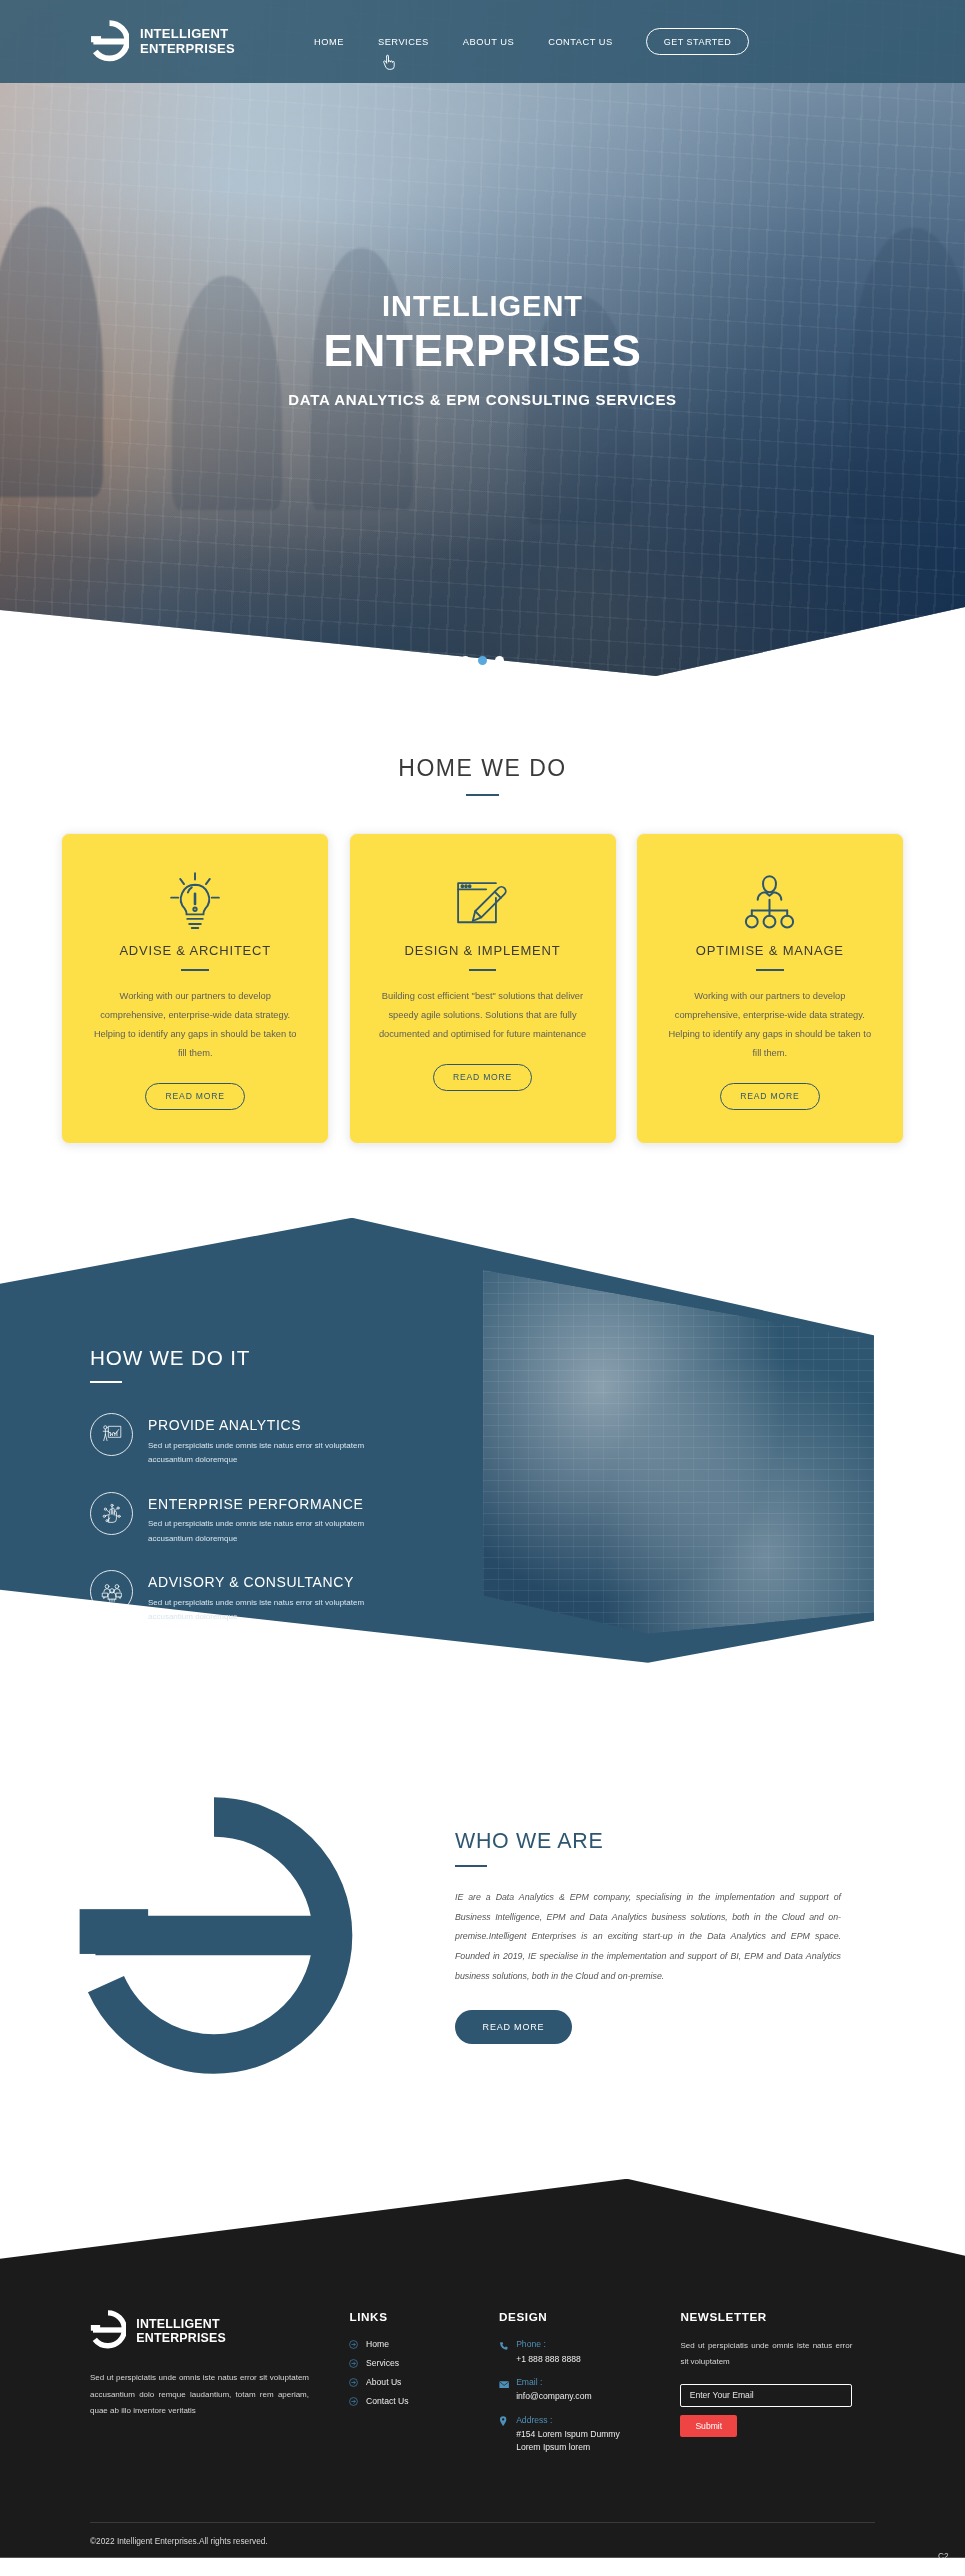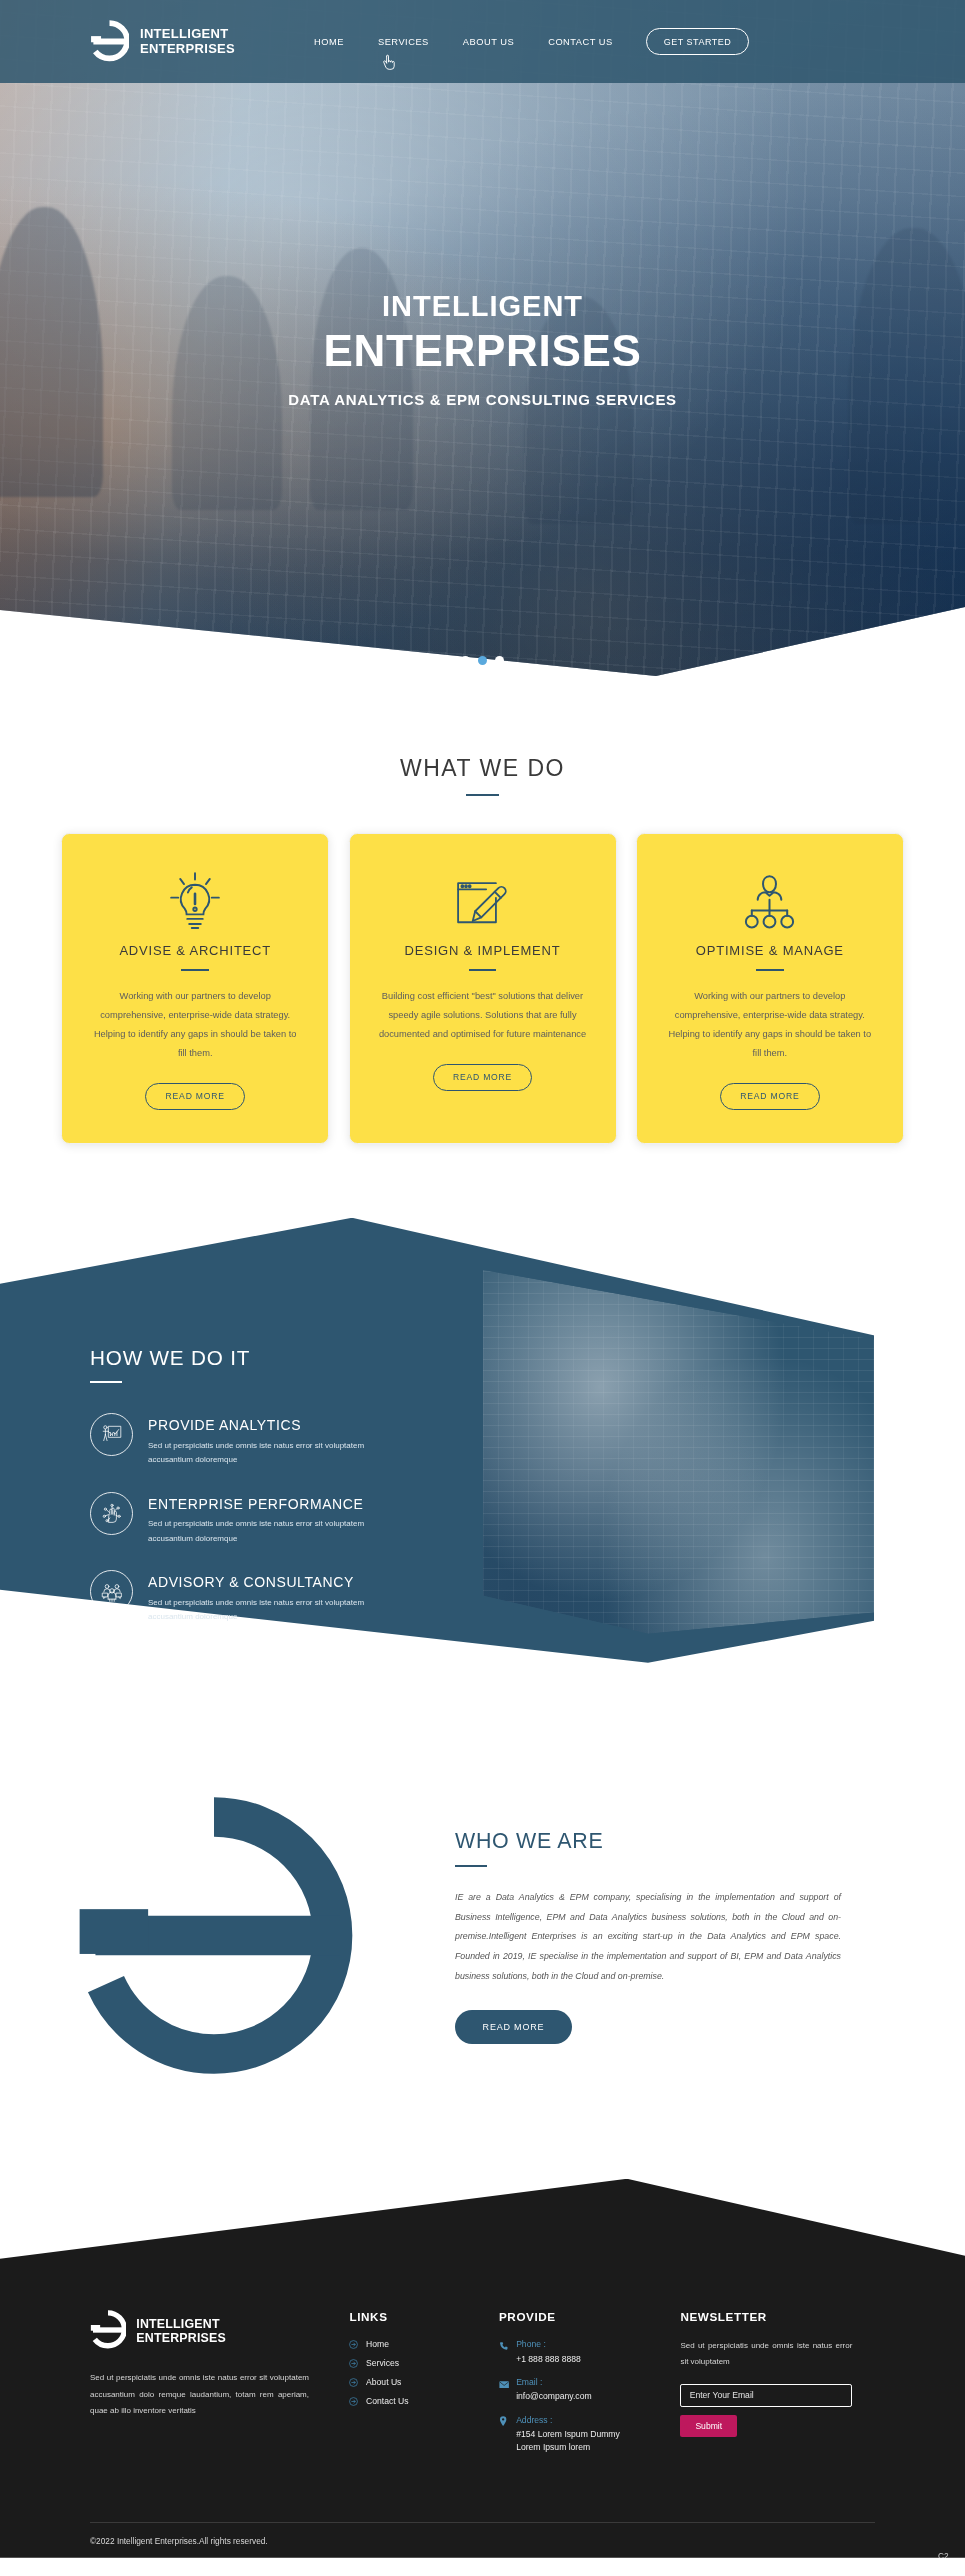--- a/index.html
+++ b/index.html
@@ -152,21 +152,21 @@
   .cicon { width:10.3px; flex:none; margin-top:1.4px; }
   .clabel { color:#4e90b8; font-size:8.6px; }
   .cval { color:#ededed; font-size:8.6px; margin-top:3.4px; line-height:1.55; }
   .nl-desc { color:#d6d6d6; font-size:8px; line-height:2; margin-top:15px; text-align:justify; max-width:172px; }
   .nl-input {
     margin-top:13.8px; width:172px; height:23.4px; background:transparent; border:0.7px solid #fff;
     border-radius:2.1px; color:#fff; font-size:8.6px; padding:0 8.3px;
     font-family:"Liberation Sans", sans-serif;
   }
   .nl-input::placeholder { color:#e4e4e4; }
-  .nl-submit { margin-top:7.6px; background:#be185d; color:#fff; border:none; border-radius:2.1px;
+  .nl-submit { margin-top:7.6px; background:#ef4444; color:#fff; border:none; border-radius:2.1px;
     padding:6.2px 15px; font-size:8.6px; cursor:pointer; font-family:"Liberation Sans", sans-serif; }
   .fdivider { position:absolute; left:90px; right:90px; top:343px; height:0.7px; background:#3a3a3a; }
   .copyright { position:absolute; left:90px; top:357px; color:#d8d8d8; font-size:8.3px; }
   .corner-tag { position:absolute; right:16.5px; top:372px; color:#cfcfcf; font-size:8.3px; }
 </style>
 </head>
 <body>
 
 <div class="page">
 
@@ -218,21 +218,21 @@
     </div>
 
     <div class="dots">
       <span class="dot"></span>
       <span class="dot active"></span>
       <span class="dot"></span>
     </div>
   </div>
 
   <section class="whatwedo">
-    <h2 class="sec-title">WHAT WE DO</h2>
+    <h2 class="sec-title">HOME WE DO</h2>
     <div class="rule"></div>
 
     <div class="cards">
 
       <div class="card">
         <div class="card-icon">
           <svg viewBox="0 0 90 100" width="58" height="65">
             <g fill="none" stroke="#2e5670" stroke-width="3" stroke-linecap="round">
               <path d="M45 6 v10"></path>
                 <path d="M22 15 l6 8"></path>
@@ -456,21 +456,21 @@
                   <circle cx="8" cy="8" r="7" fill="none" stroke="#3f82ab" stroke-width="1.3"></circle>
                   <path d="M5 8 h6 M8.5 5.5 L11 8 L8.5 10.5" fill="none" stroke="#3f82ab" stroke-width="1.3" stroke-linecap="round" stroke-linejoin="round"></path>
                 </svg>
             </span>
             <span>Contact Us</span>
           </li>
         </ul>
       </div>
 
       <div class="fcol3">
-        <div class="fhead">PROVIDE</div>
+        <div class="fhead">DESIGN</div>
         <div style="margin-top:16.5px;">
           <div class="cgroup">
             <span class="cicon">
               <svg viewBox="0 0 16 16" width="9.7" height="9.7">
                   <path d="M3 2 l3 0 1 3 -1.6 1.3 a9 9 0 0 0 4.3 4.3 L11 9 l3 1 0 3 a1.4 1.4 0 0 1 -1.6 1.3 A12.5 12.5 0 0 1 1.7 3.6 1.4 1.4 0 0 1 3 2z" fill="#4e90b8"></path>
                 </svg>
             </span>
             <div>
               <div class="clabel">Phone   :</div>
               <div class="cval">+1 888 888 8888</div>

